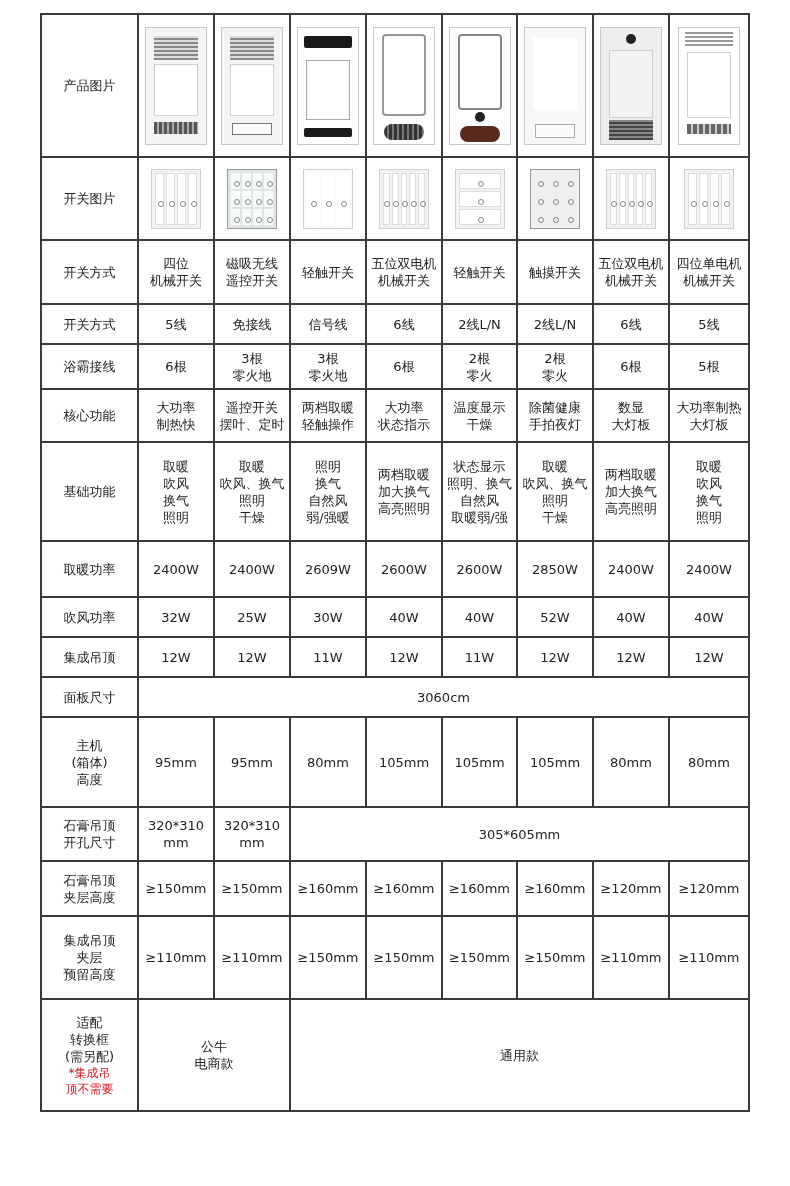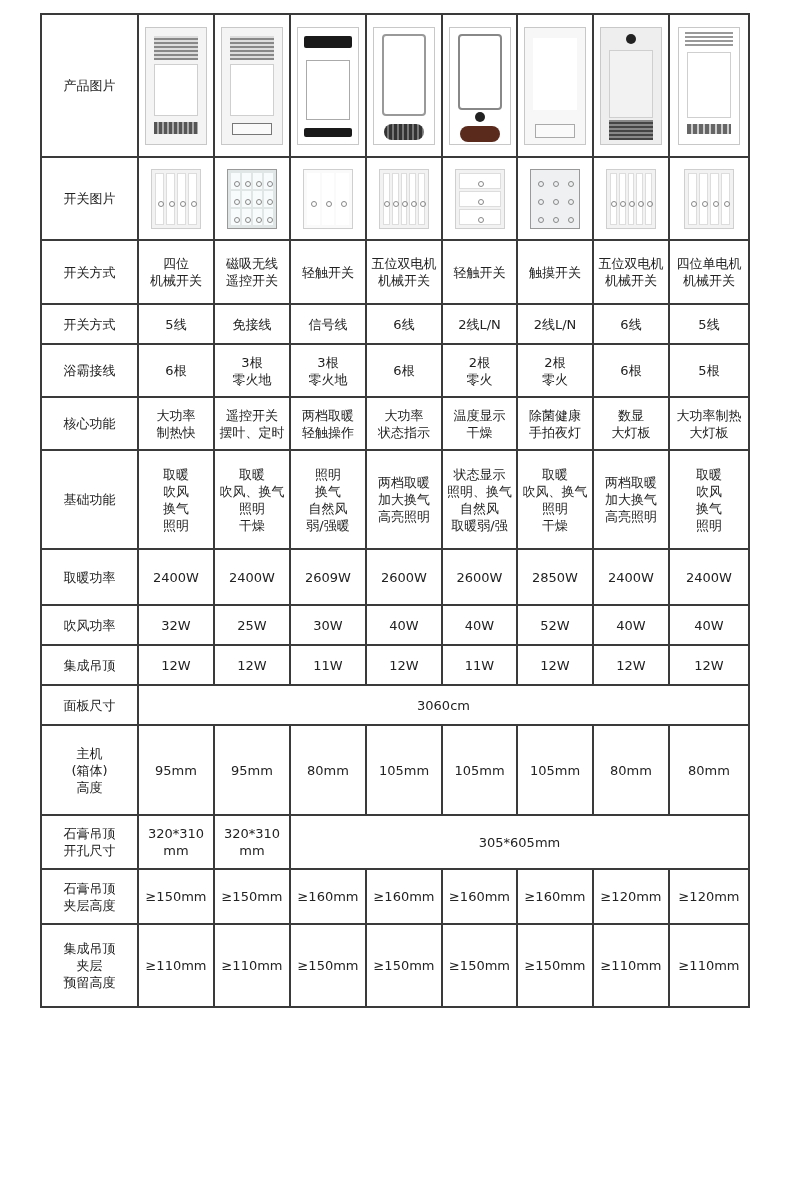--- a/index.html
+++ b/index.html
@@ -213,21 +213,21 @@
     <td>5线</td>
     <td>免接线</td>
     <td>信号线</td>
     <td>6线</td>
     <td>2线L/N</td>
     <td>2线L/N</td>
     <td>6线</td>
     <td>5线</td>
   </tr>
 
-  <tr style="height:53px">
+  <tr style="height:45px">
     <td class="head">浴霸接线</td>
     <td class="ml">6根</td>
     <td class="ml">3根
 零火地</td>
     <td class="ml">3根
 零火地</td>
     <td class="ml">6根</td>
     <td class="ml">2根
 零火</td>
     <td class="ml">2根
@@ -376,14 +376,26 @@
     <td>≥110mm</td>
     <td>≥110mm</td>
     <td>≥150mm</td>
     <td>≥150mm</td>
     <td>≥150mm</td>
     <td>≥150mm</td>
     <td>≥110mm</td>
     <td>≥110mm</td>
   </tr>
 
+  <tr style="height:112px">
+    <td class="head">
+      <span class="ml" style="display:block">适配
+转换框
+(需另配)</span>
+      <span class="red ml">*集成吊
+顶不需要</span>
+    </td>
+    <td colspan="2" class="ml">公牛
+电商款</td>
+    <td colspan="6">通用款</td>
+  </tr>
 </tbody>
   </table>
 
 </body></html>

